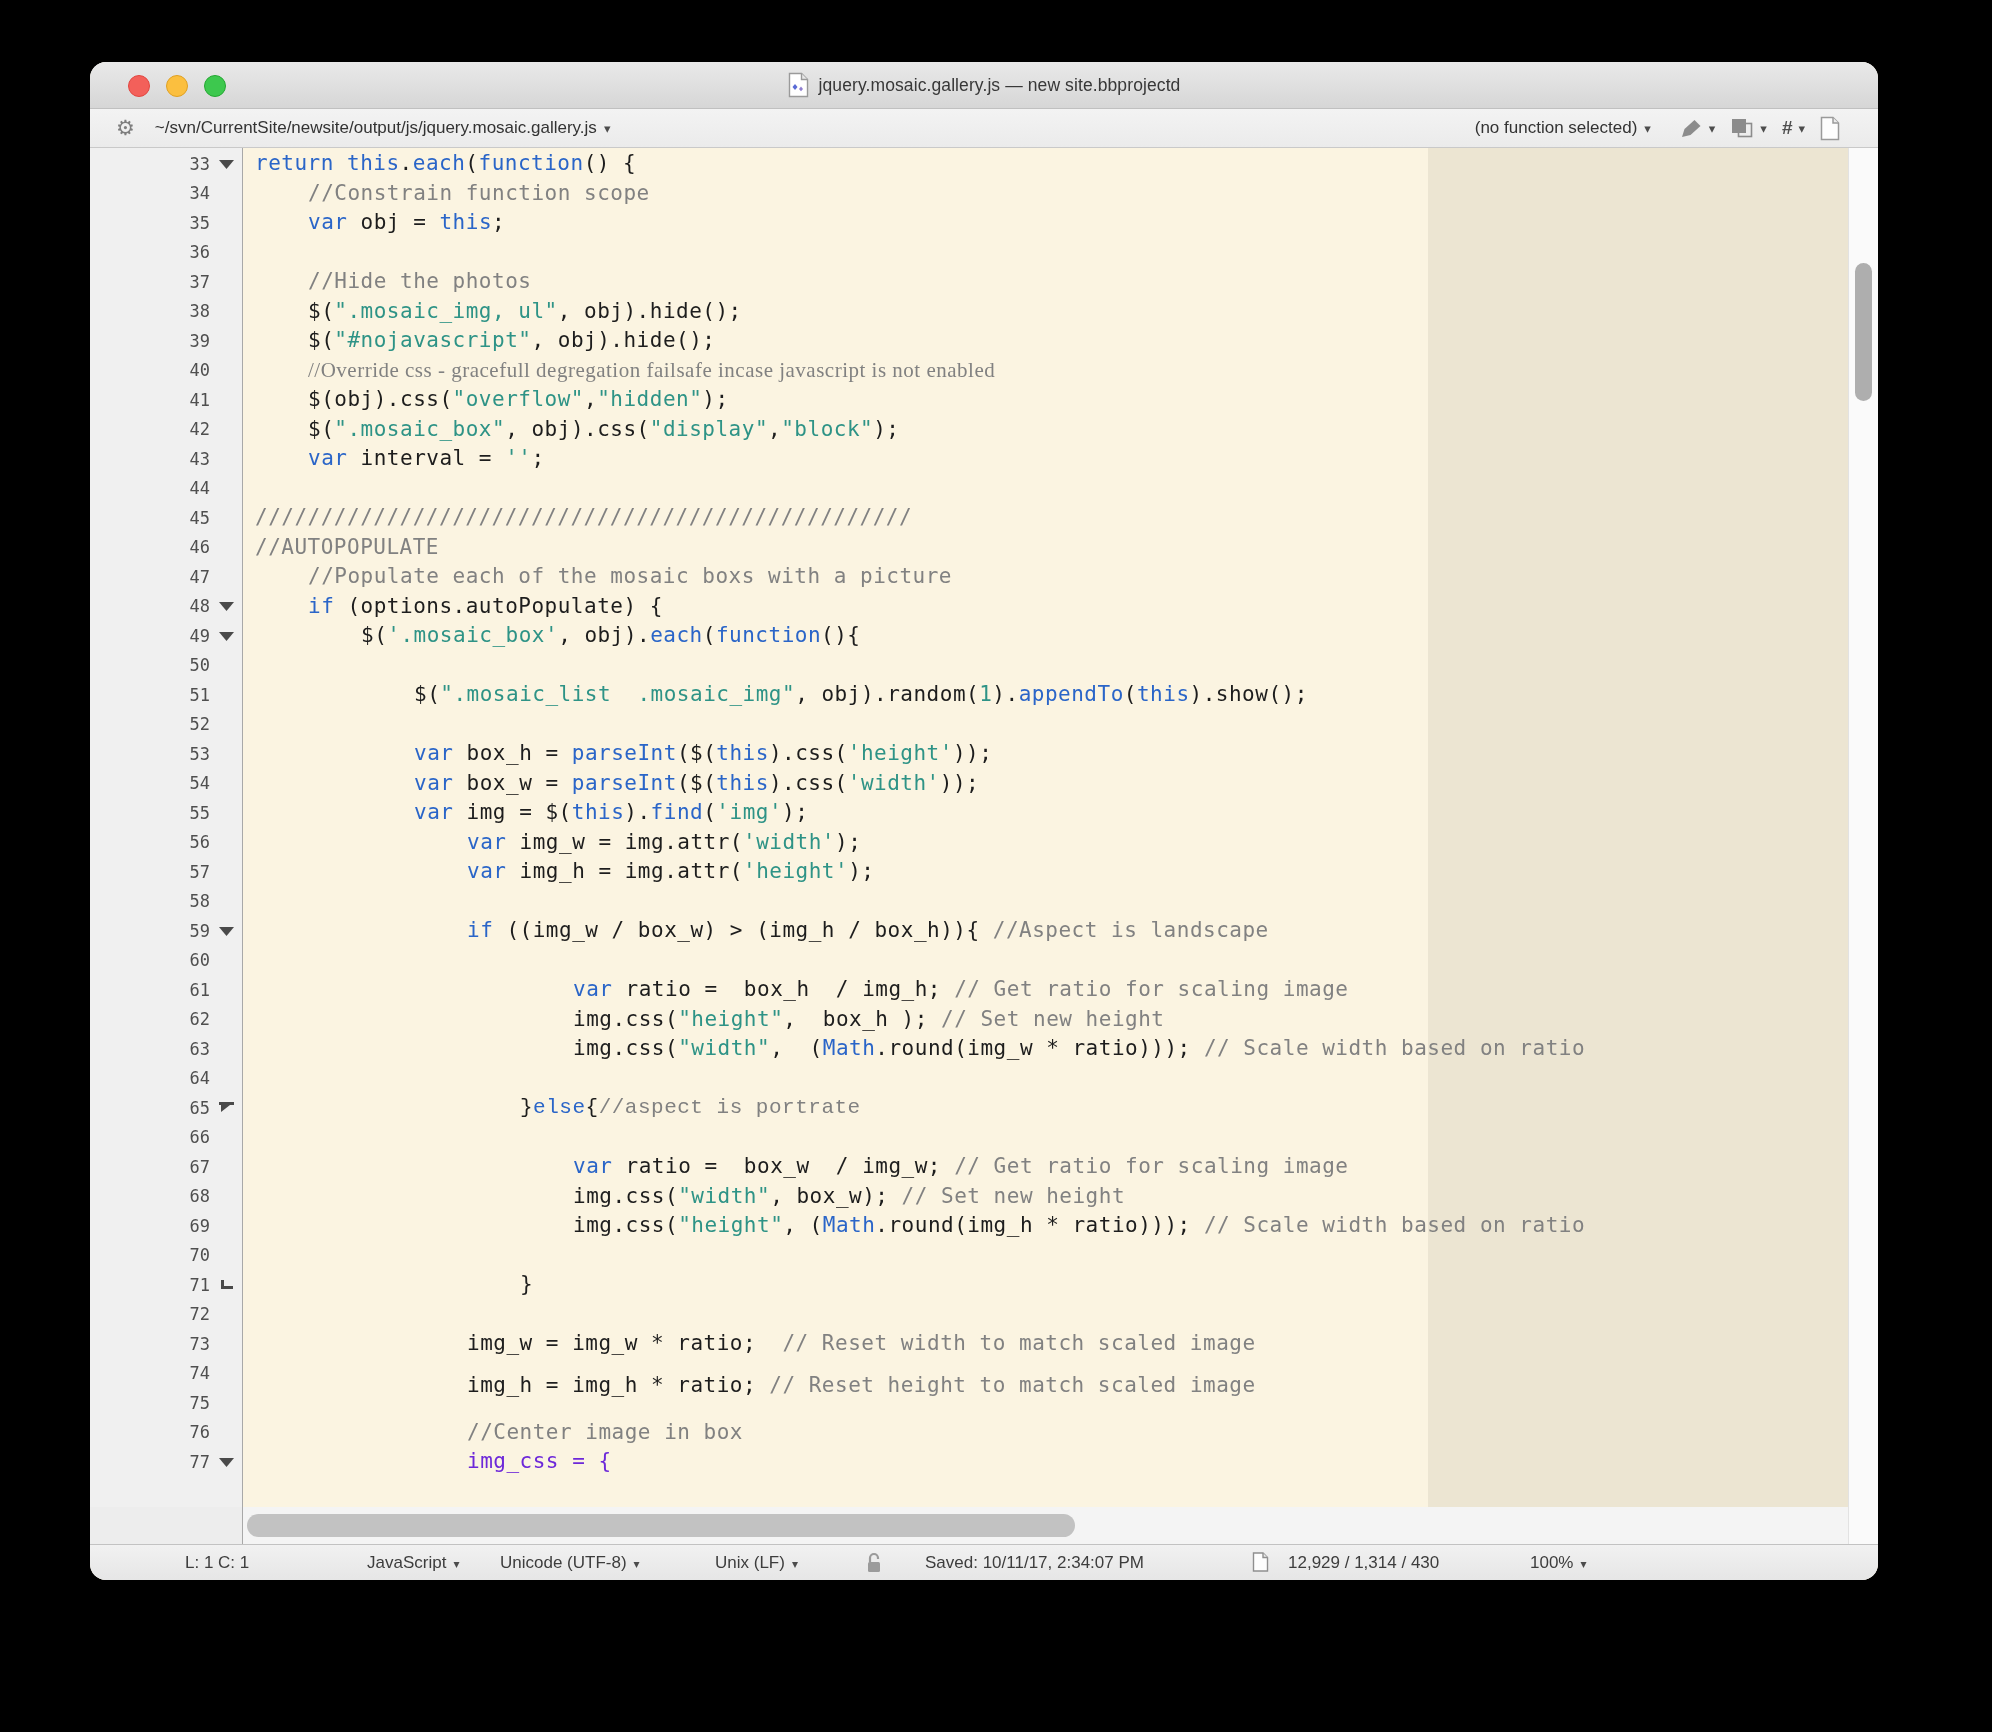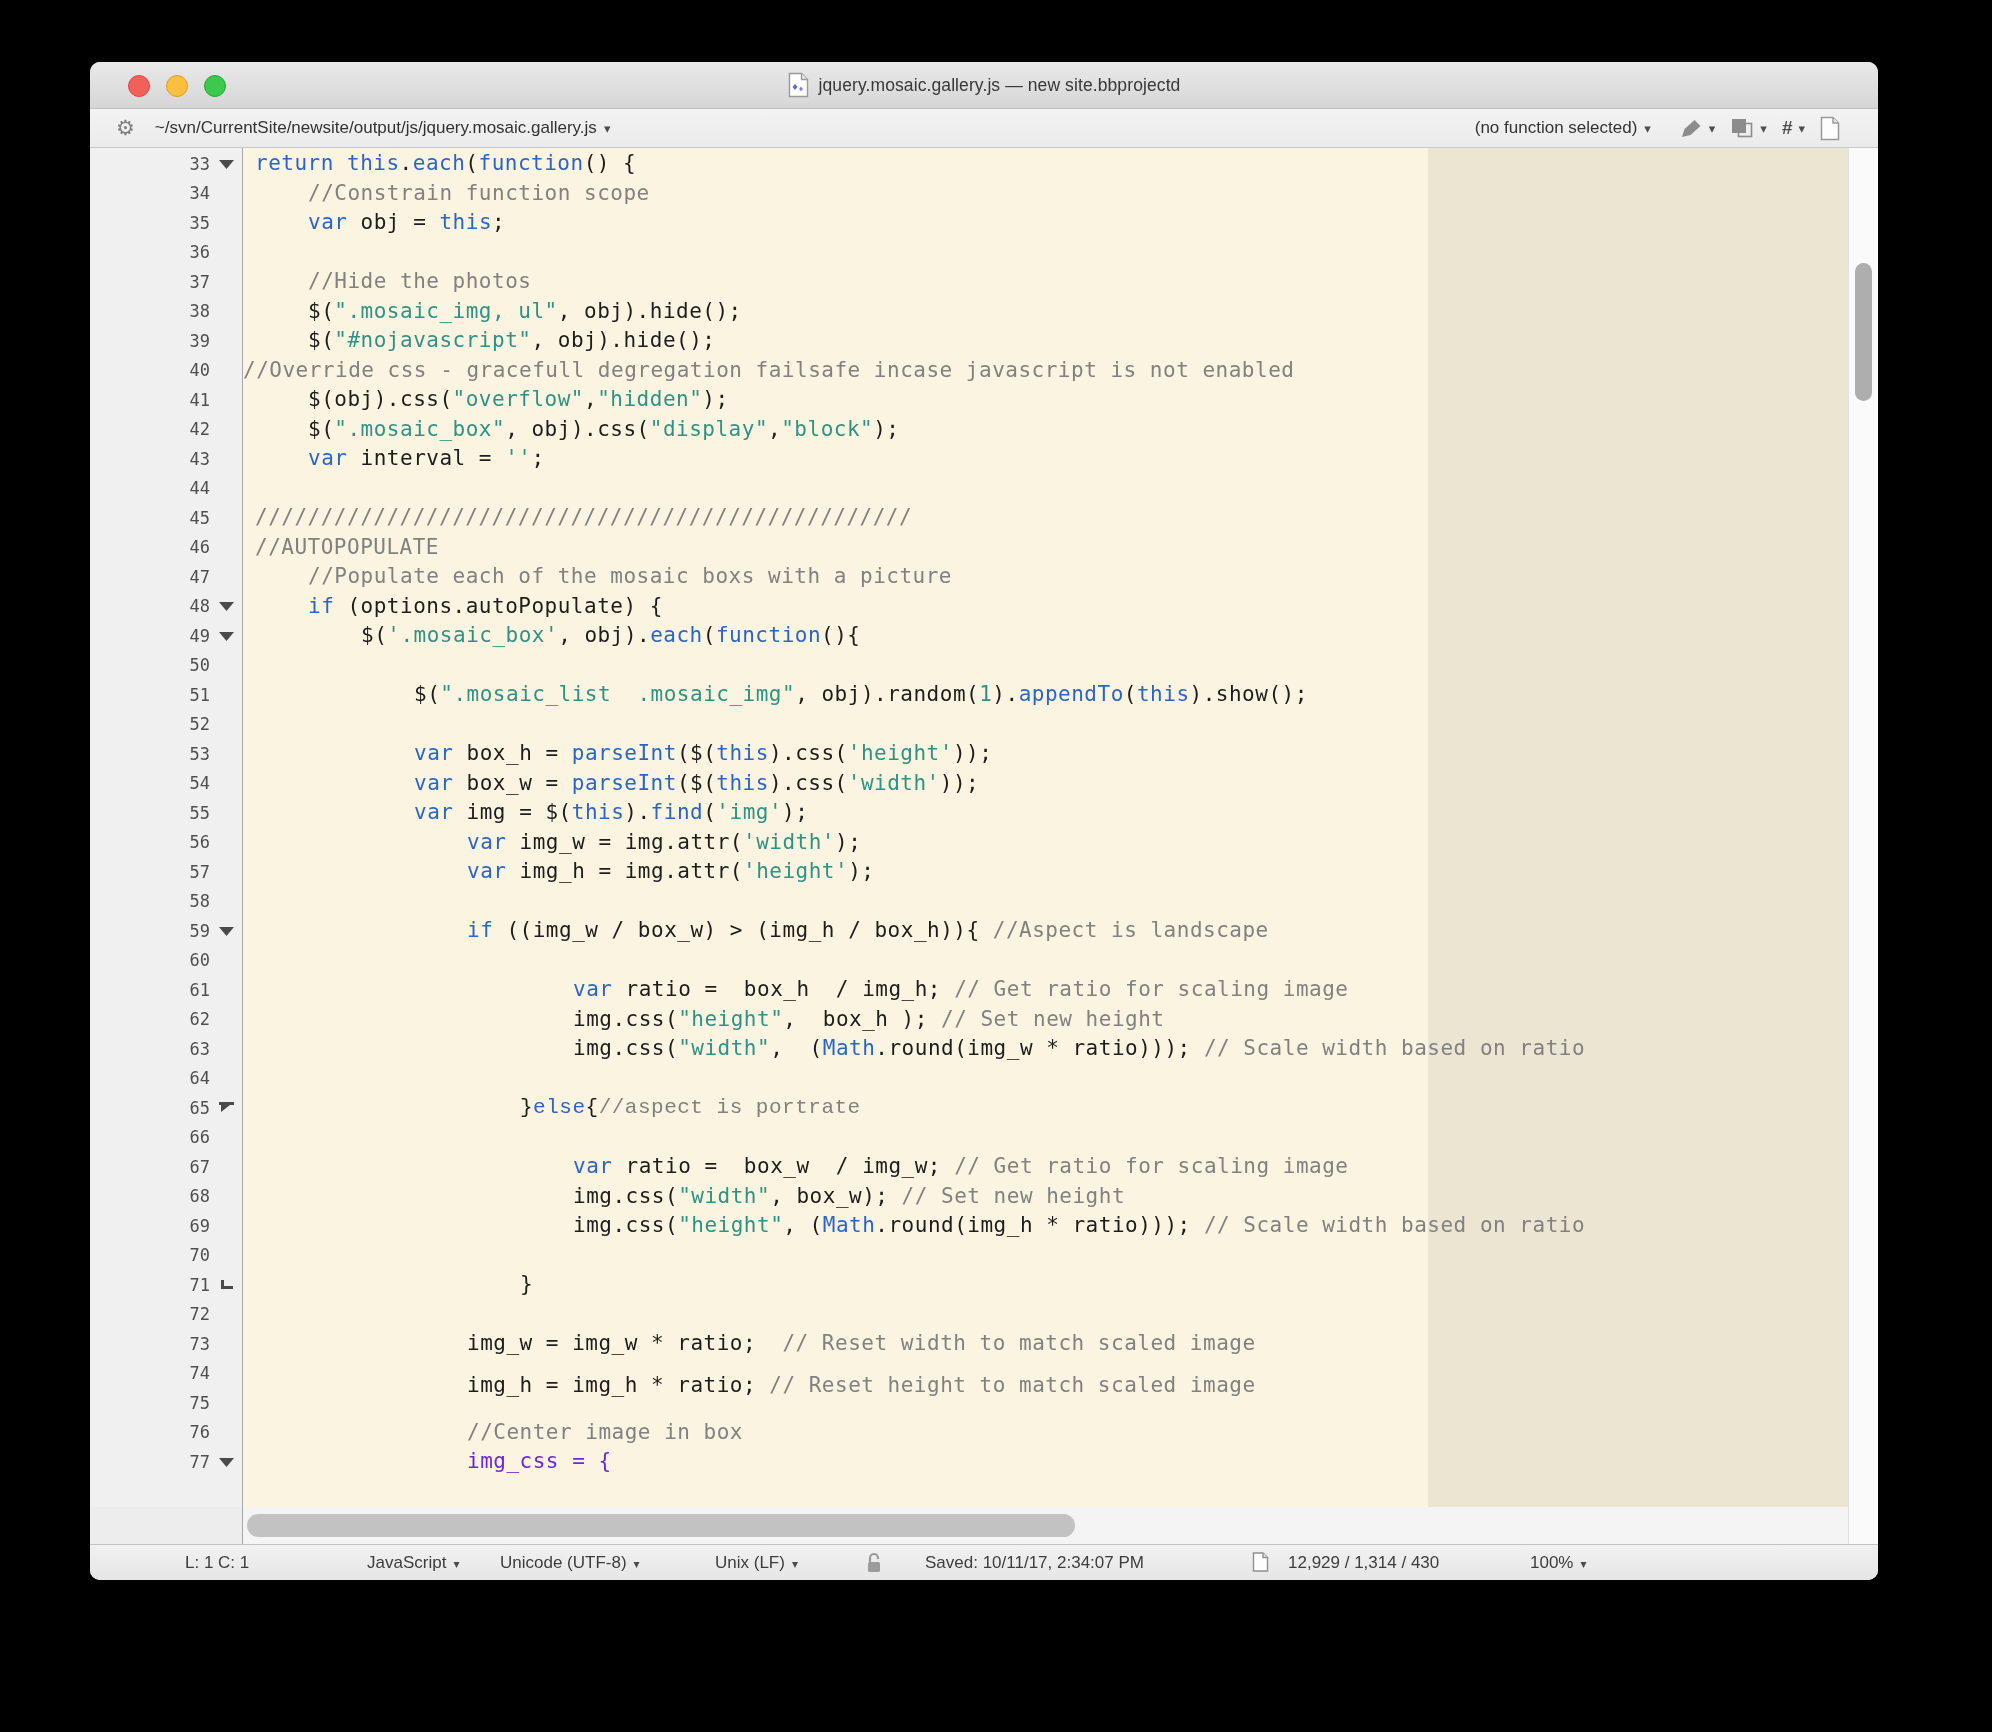--- a/index.html
+++ b/index.html
@@ -1,20 +1,20 @@
 <!DOCTYPE html>
 <html><head>
 <meta charset="utf-8">
 <style>
   html,body{margin:0;padding:0;background:#000;}
   body{width:1992px;height:1732px;position:relative;overflow:hidden;
        font-family:"Liberation Sans",sans-serif;-webkit-font-smoothing:antialiased;}
 
   .window{position:absolute;left:90px;top:62px;width:1788px;height:1518px;
-          border-radius:10px;overflow:hidden;background:#fbf4e1;
+          border-radius:16px;overflow:hidden;background:#fbf4e1;
           box-shadow:0 30px 90px rgba(0,0,0,.85),0 0 1px rgba(0,0,0,.7);
           display:flex;flex-direction:column;}
 
   
   .titlebar{height:46px;flex:0 0 46px;background:linear-gradient(#e9e9e9,#d6d6d6);
             border-bottom:1px solid #c0c0c0;position:relative;
             display:flex;align-items:center;justify-content:center;}
   .lights{position:absolute;left:38px;top:13px;display:flex;gap:16px;}
   .light{width:22px;height:22px;border-radius:50%;box-sizing:border-box;}
   .light.red{background:#f3605a;border:1px solid #e14640;}
@@ -172,21 +172,21 @@
           <span class="code" style="padding-left: 65px;"><span style="color: rgb(29, 29, 29);">$(</span><span style="color: rgb(46, 147, 134);">".mosaic_img, ul"</span><span style="color: rgb(29, 29, 29);">, obj).hide();</span></span>
         </div>
         <div class="row">
           <span class="ln">39</span>
           <span class="fold"></span>
           <span class="code" style="padding-left: 65px;"><span style="color: rgb(29, 29, 29);">$(</span><span style="color: rgb(46, 147, 134);">"#nojavascript"</span><span style="color: rgb(29, 29, 29);">, obj).hide();</span></span>
         </div>
         <div class="row">
           <span class="ln">40</span>
           <span class="fold"></span>
-          <span class="code" style=""><span style="color: rgb(129, 129, 129);">//Override css - gracefull degregation failsafe incase javascript is not enabled</span></span>
+          <span class="code" style="padding-left: 65px; font-family: Liberation Serif, serif;"><span style="color: rgb(129, 129, 129);">//Override css - gracefull degregation failsafe incase javascript is not enabled</span></span>
         </div>
         <div class="row">
           <span class="ln">41</span>
           <span class="fold"></span>
           <span class="code" style="padding-left: 65px;"><span style="color: rgb(29, 29, 29);">$(obj).css(</span><span style="color: rgb(46, 147, 134);">"overflow"</span><span style="color: rgb(29, 29, 29);">,</span><span style="color: rgb(46, 147, 134);">"hidden"</span><span style="color: rgb(29, 29, 29);">);</span></span>
         </div>
         <div class="row">
           <span class="ln">42</span>
           <span class="fold"></span>
           <span class="code" style="padding-left: 65px;"><span style="color: rgb(29, 29, 29);">$(</span><span style="color: rgb(46, 147, 134);">".mosaic_box"</span><span style="color: rgb(29, 29, 29);">, obj).css(</span><span style="color: rgb(46, 147, 134);">"display"</span><span style="color: rgb(29, 29, 29);">,</span><span style="color: rgb(46, 147, 134);">"block"</span><span style="color: rgb(29, 29, 29);">);</span></span>

